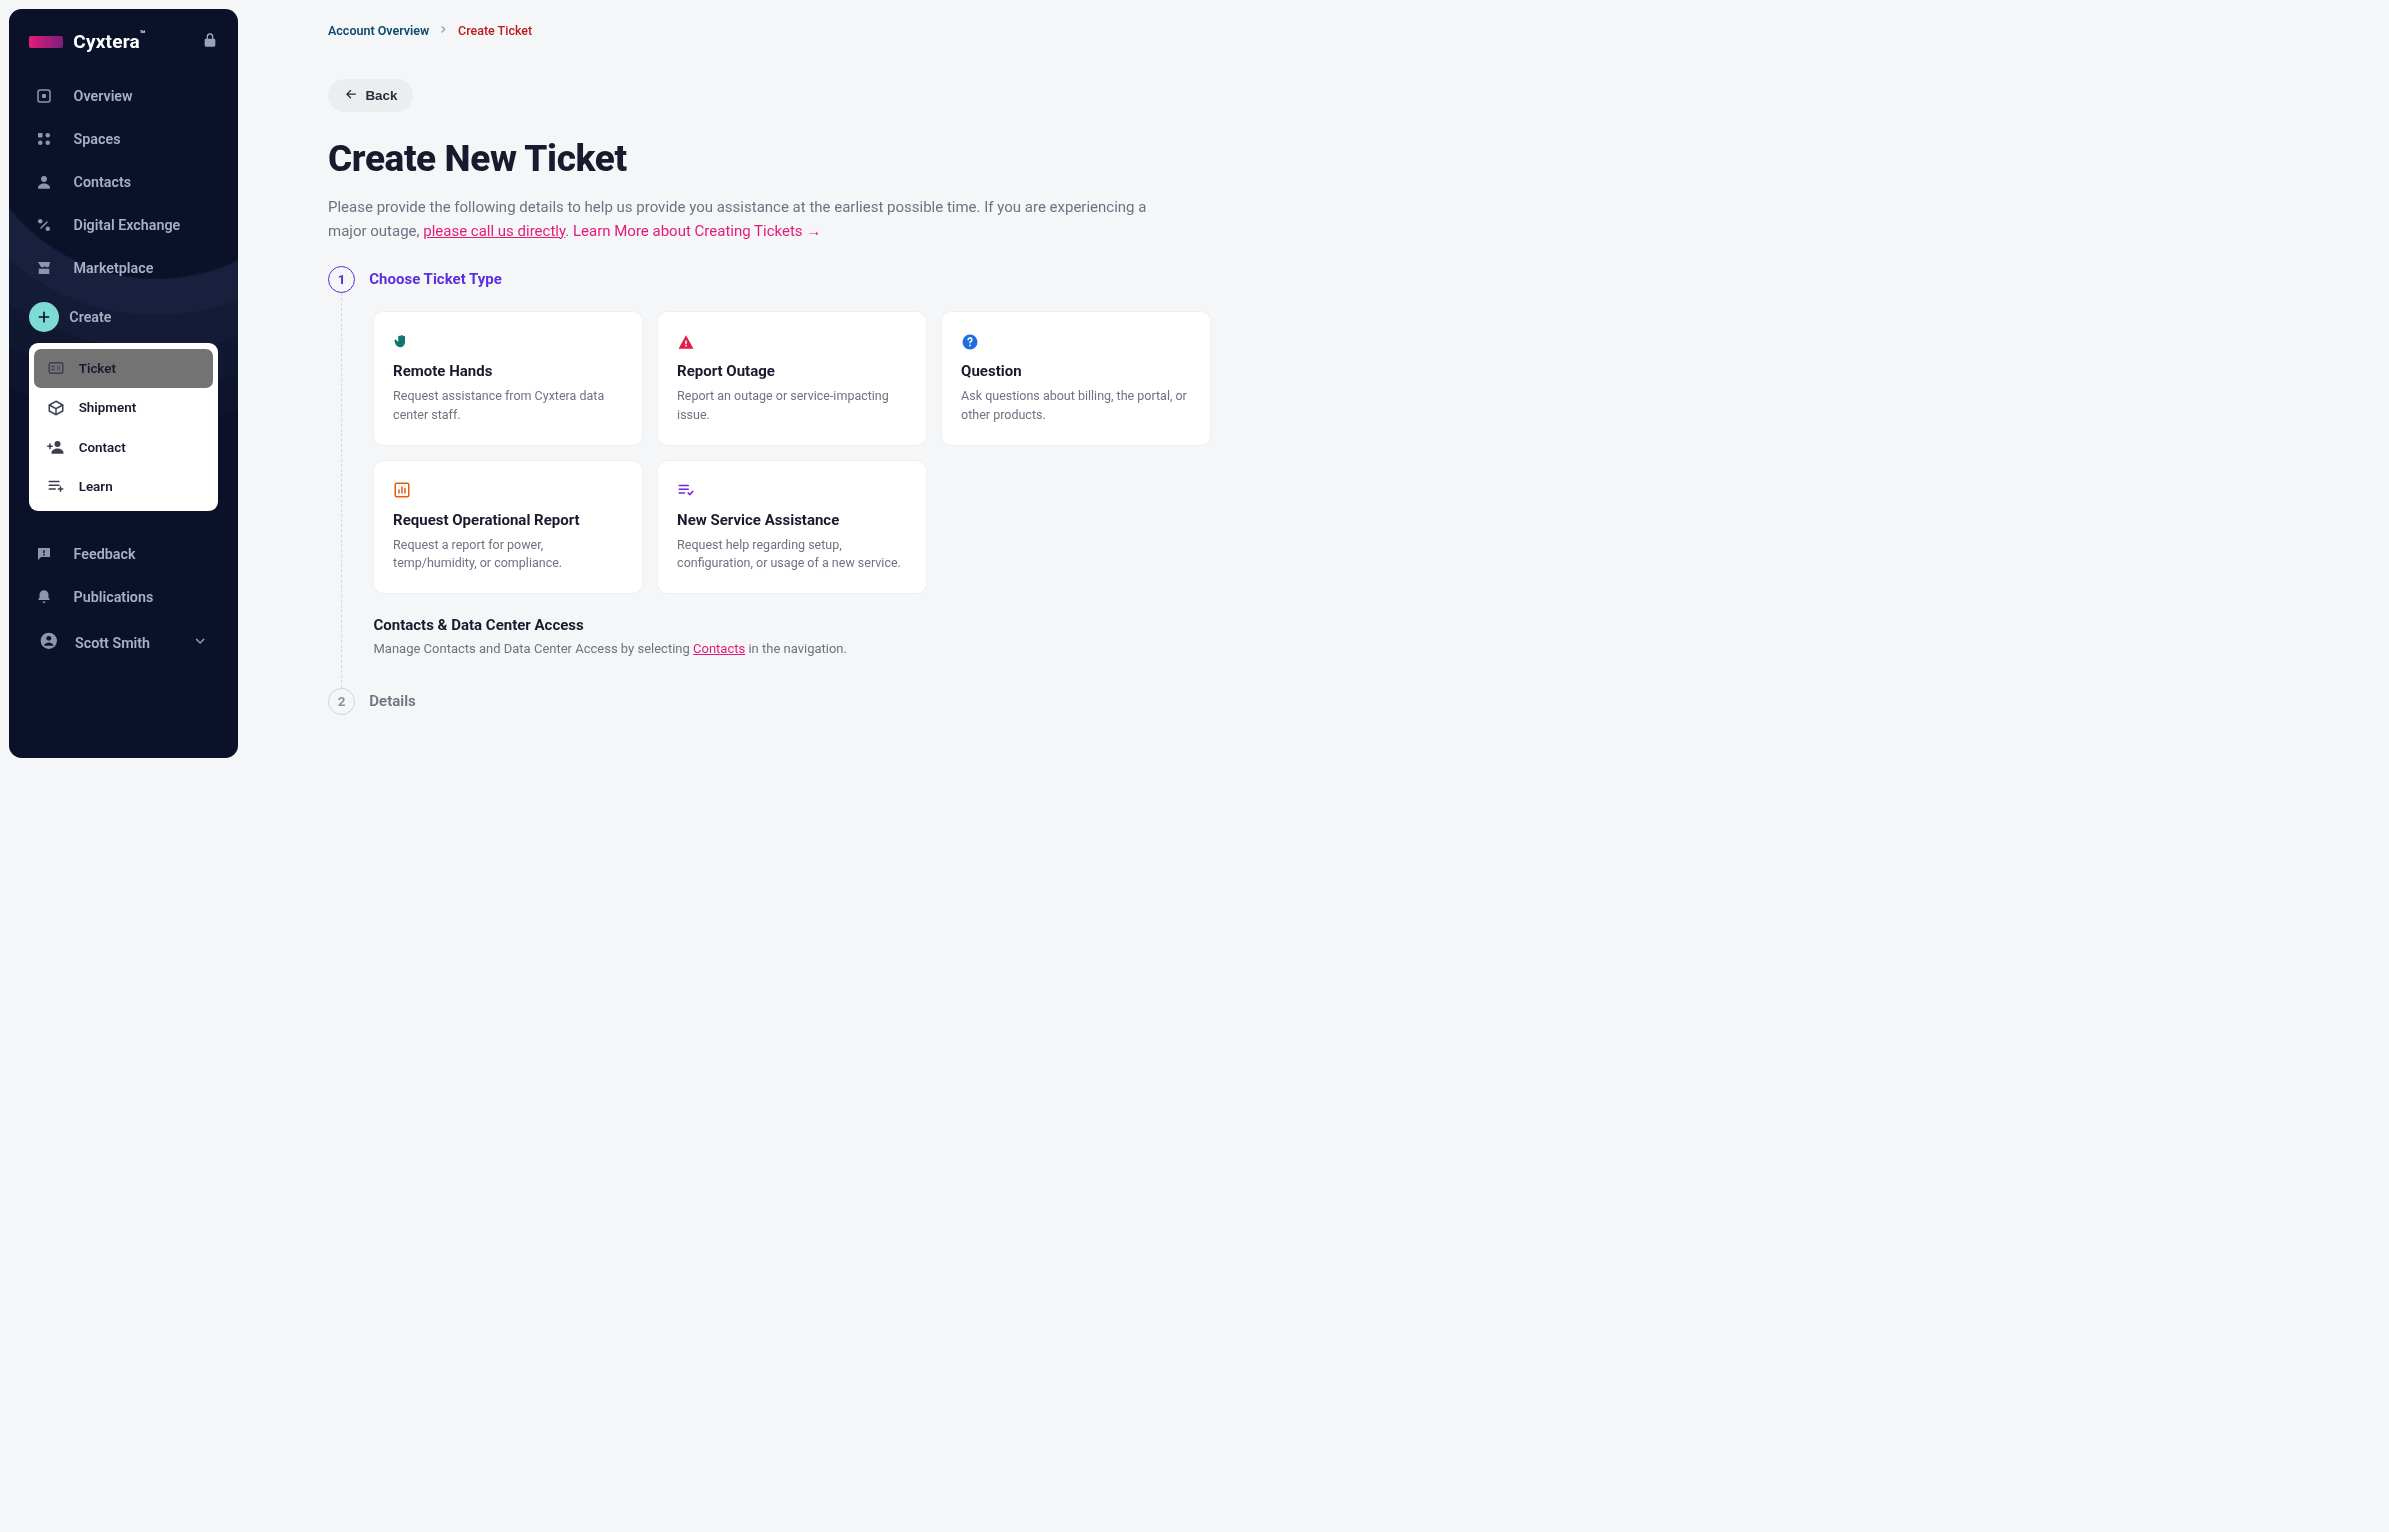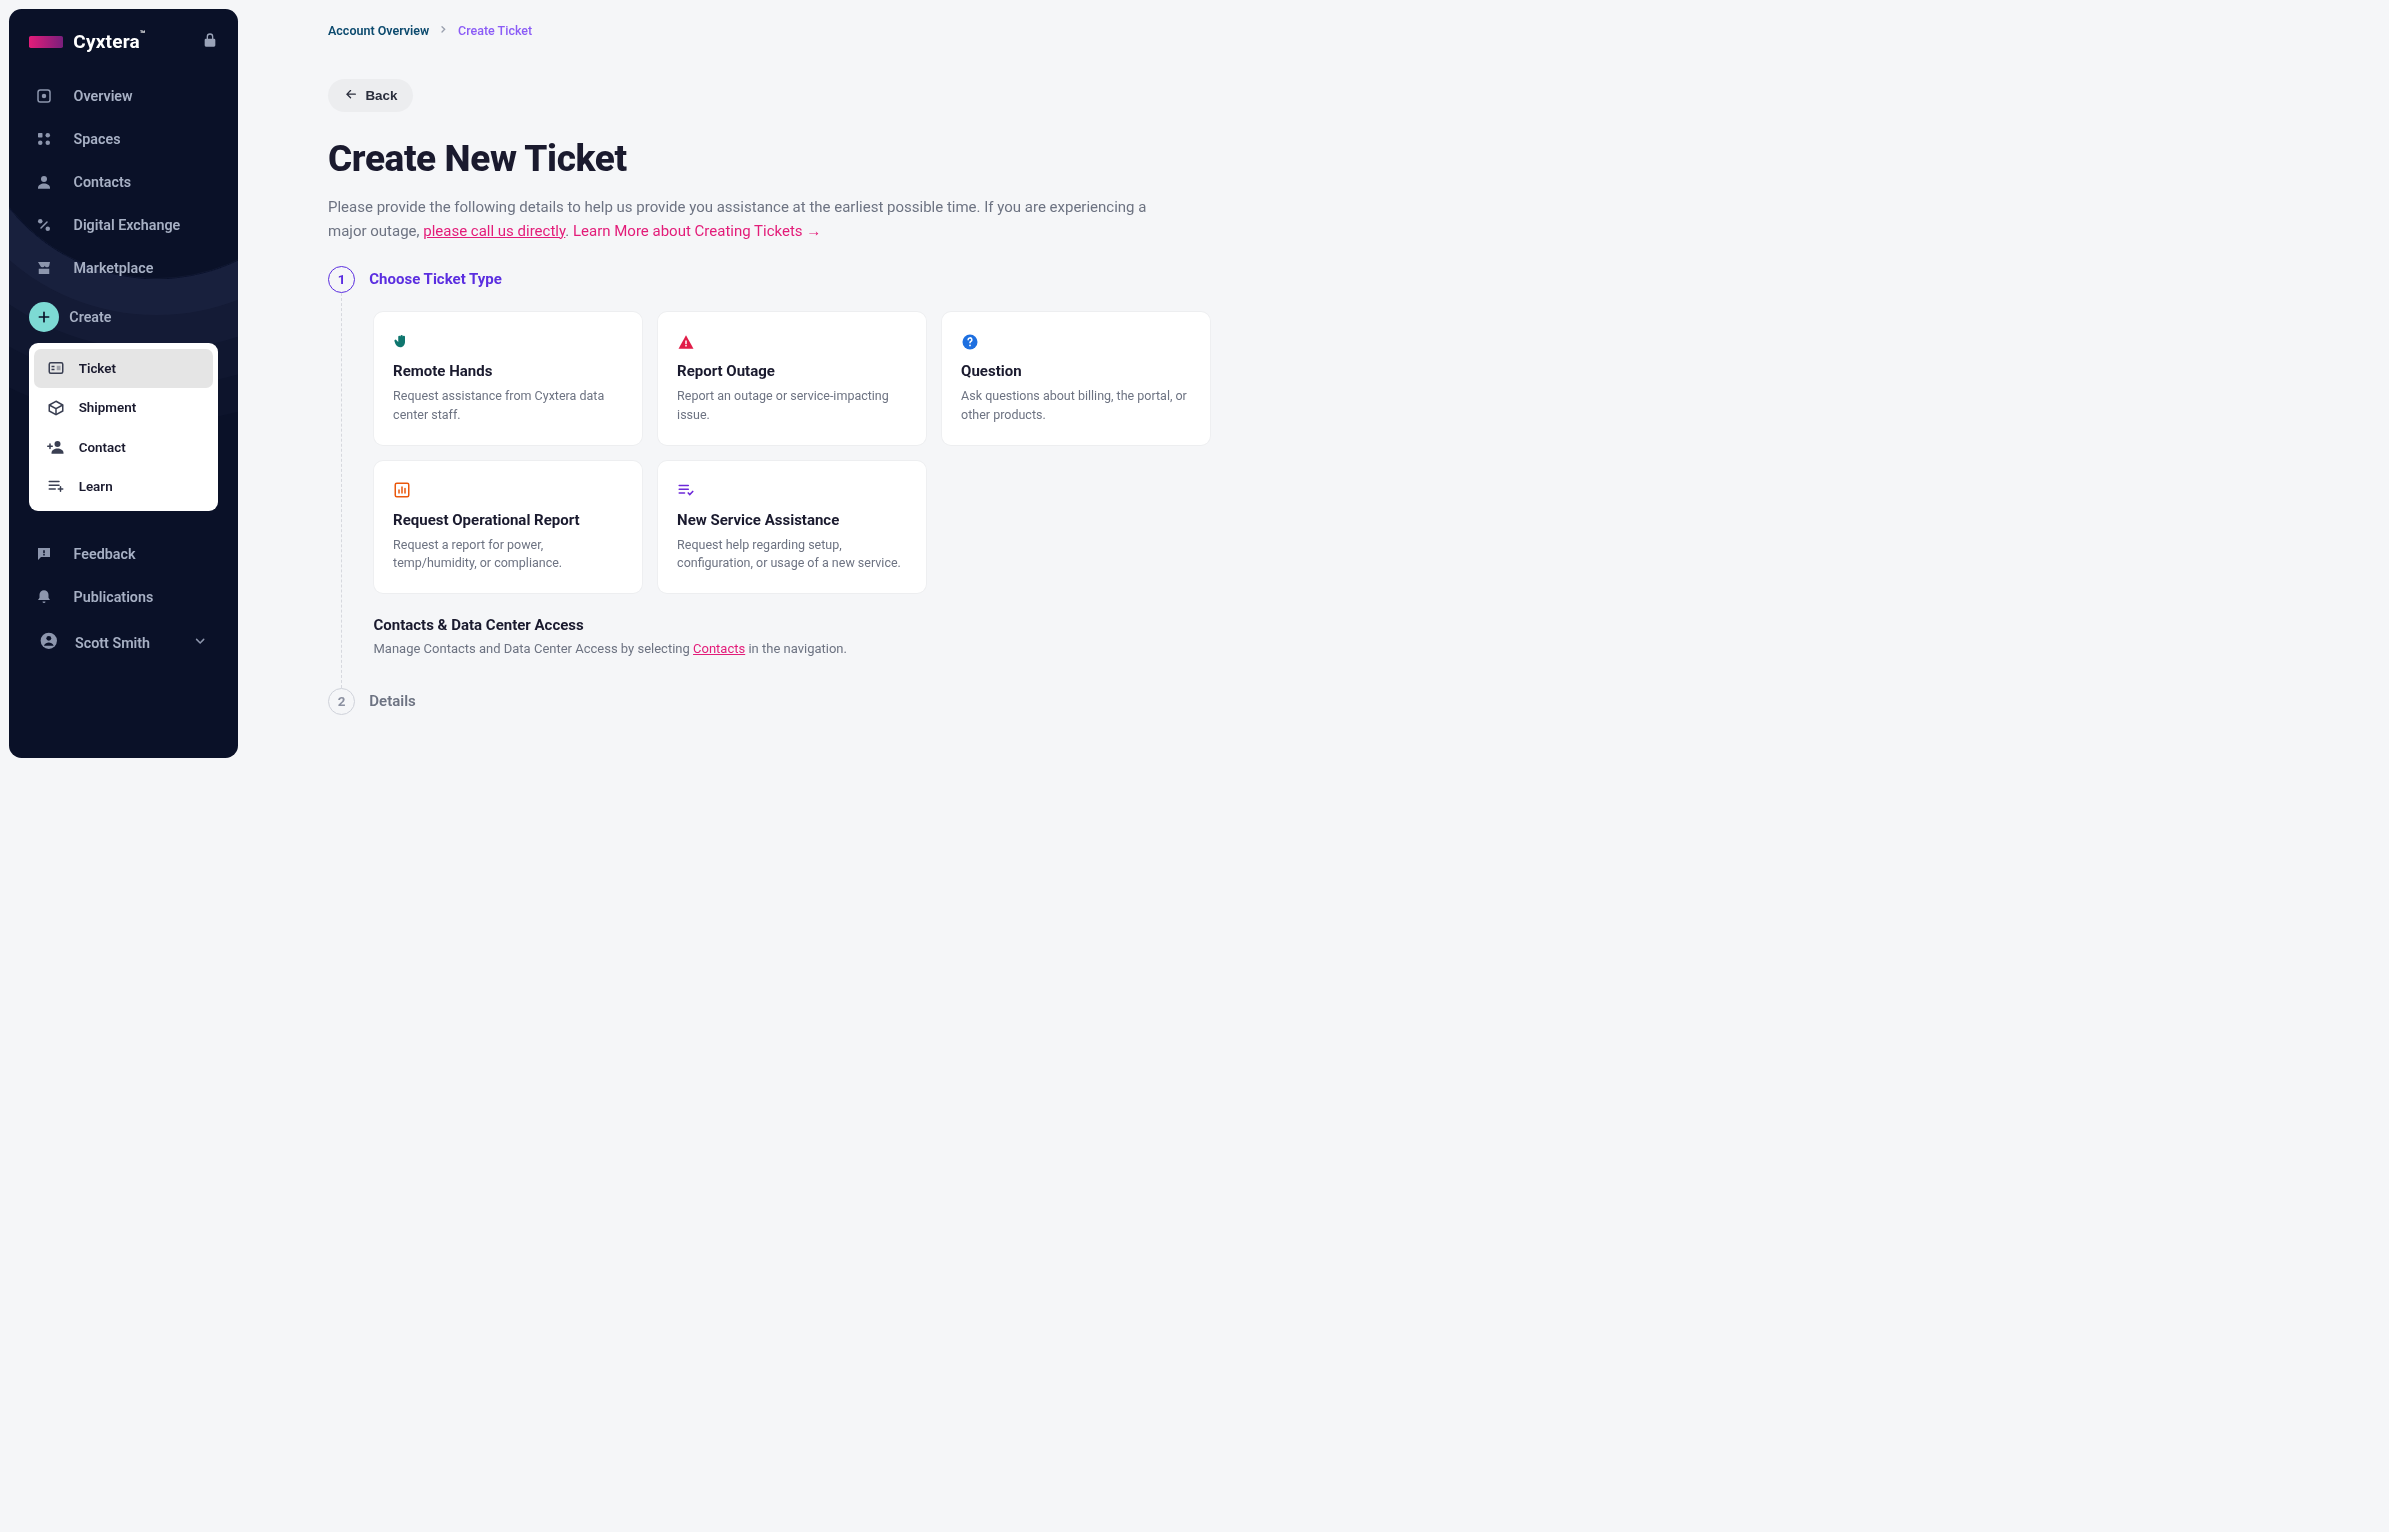--- a/index.html
+++ b/index.html
@@ -86,21 +86,21 @@
     }
     .sub-item {
       display:flex; align-items:center; gap:12.5px;
       padding: 10.7px 12.5px;
       font-size:13.4px; font-weight:600;
       color:#1a1a2e;
       border-radius:7.1px;
       cursor:pointer;
     }
     .sub-item .ic { width:19.6px; display:flex; justify-content:center; color:#3a3f52;}
-    .sub-item.active { background:#e5e5e5; }
+    .sub-item.active { background:#737373; }
 
     .nav-bottom { margin-top: 21.4px; }
 
     .user-row {
       display:flex; align-items:center; justify-content:space-between;
       padding: 12.5px 21.4px; cursor:pointer;
     }
     .user-left{display:flex; align-items:center; gap:16px; color:#a7b0c4; font-weight:600; font-size:14.3px;}
     .user-left .ic{color:#8d96ad;}
 
@@ -113,21 +113,21 @@
       padding: 23px 25px 18px 32px;
       overflow:auto;
     }
 
     .breadcrumb {
       display:flex; align-items:center; gap:9px;
       font-size:12.5px; font-weight:600;
     }
     .breadcrumb .bc-item { color:#0c4a6e; cursor:pointer; }
     .breadcrumb .bc-sep { color:#9aa0ae; }
-    .breadcrumb .bc-cur { color:#8b5cf6; font-weight:500; }
+    .breadcrumb .bc-cur { color:#b91c1c; font-weight:500; }
 
     .back-btn {
       margin-top: 41px;
       display:inline-flex; align-items:center; gap:7.1px;
       background:#ecedef; border:none; border-radius:891px;
       padding: 8px 16px; font-size:13.4px; font-weight:600; color:#2a2e3c;
       cursor:pointer;
     }
 
     .page-title {

